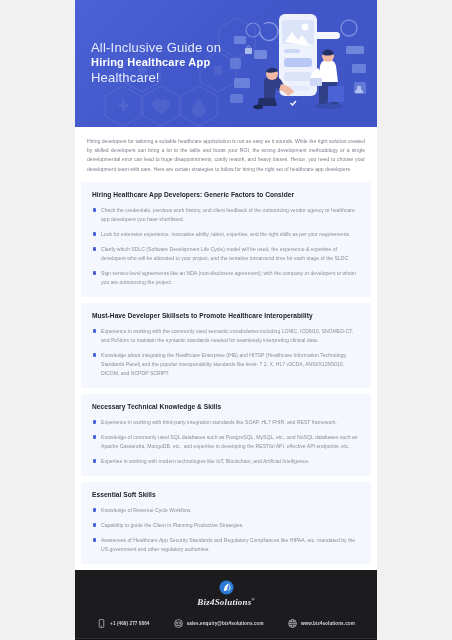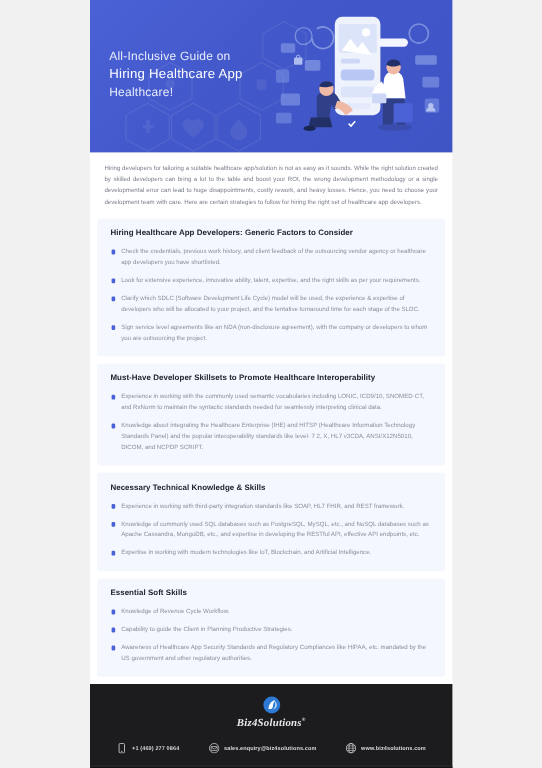--- a/index.html
+++ b/index.html
@@ -35,27 +35,27 @@
     opacity: .20;
   }
   .hero-text {
     position: absolute;
     left: 16px;
     top: 40px;
     z-index: 3;
   }
   .hero-line {
     color: #e8ecfb;
-    font-size: 10px;
+    font-size: 13px;
     line-height: 15px;
     letter-spacing: .2px;
   }
   .hero-line.bold {
     color: #ffffff;
-    font-weight: normal;
+    font-weight: bold;
     font-size: 11px;
   }
   .hero-art {
     position: absolute;
     right: 4px;
     top: 6px;
     width: 145px;
     height: 118px;
     z-index: 2;
   }

